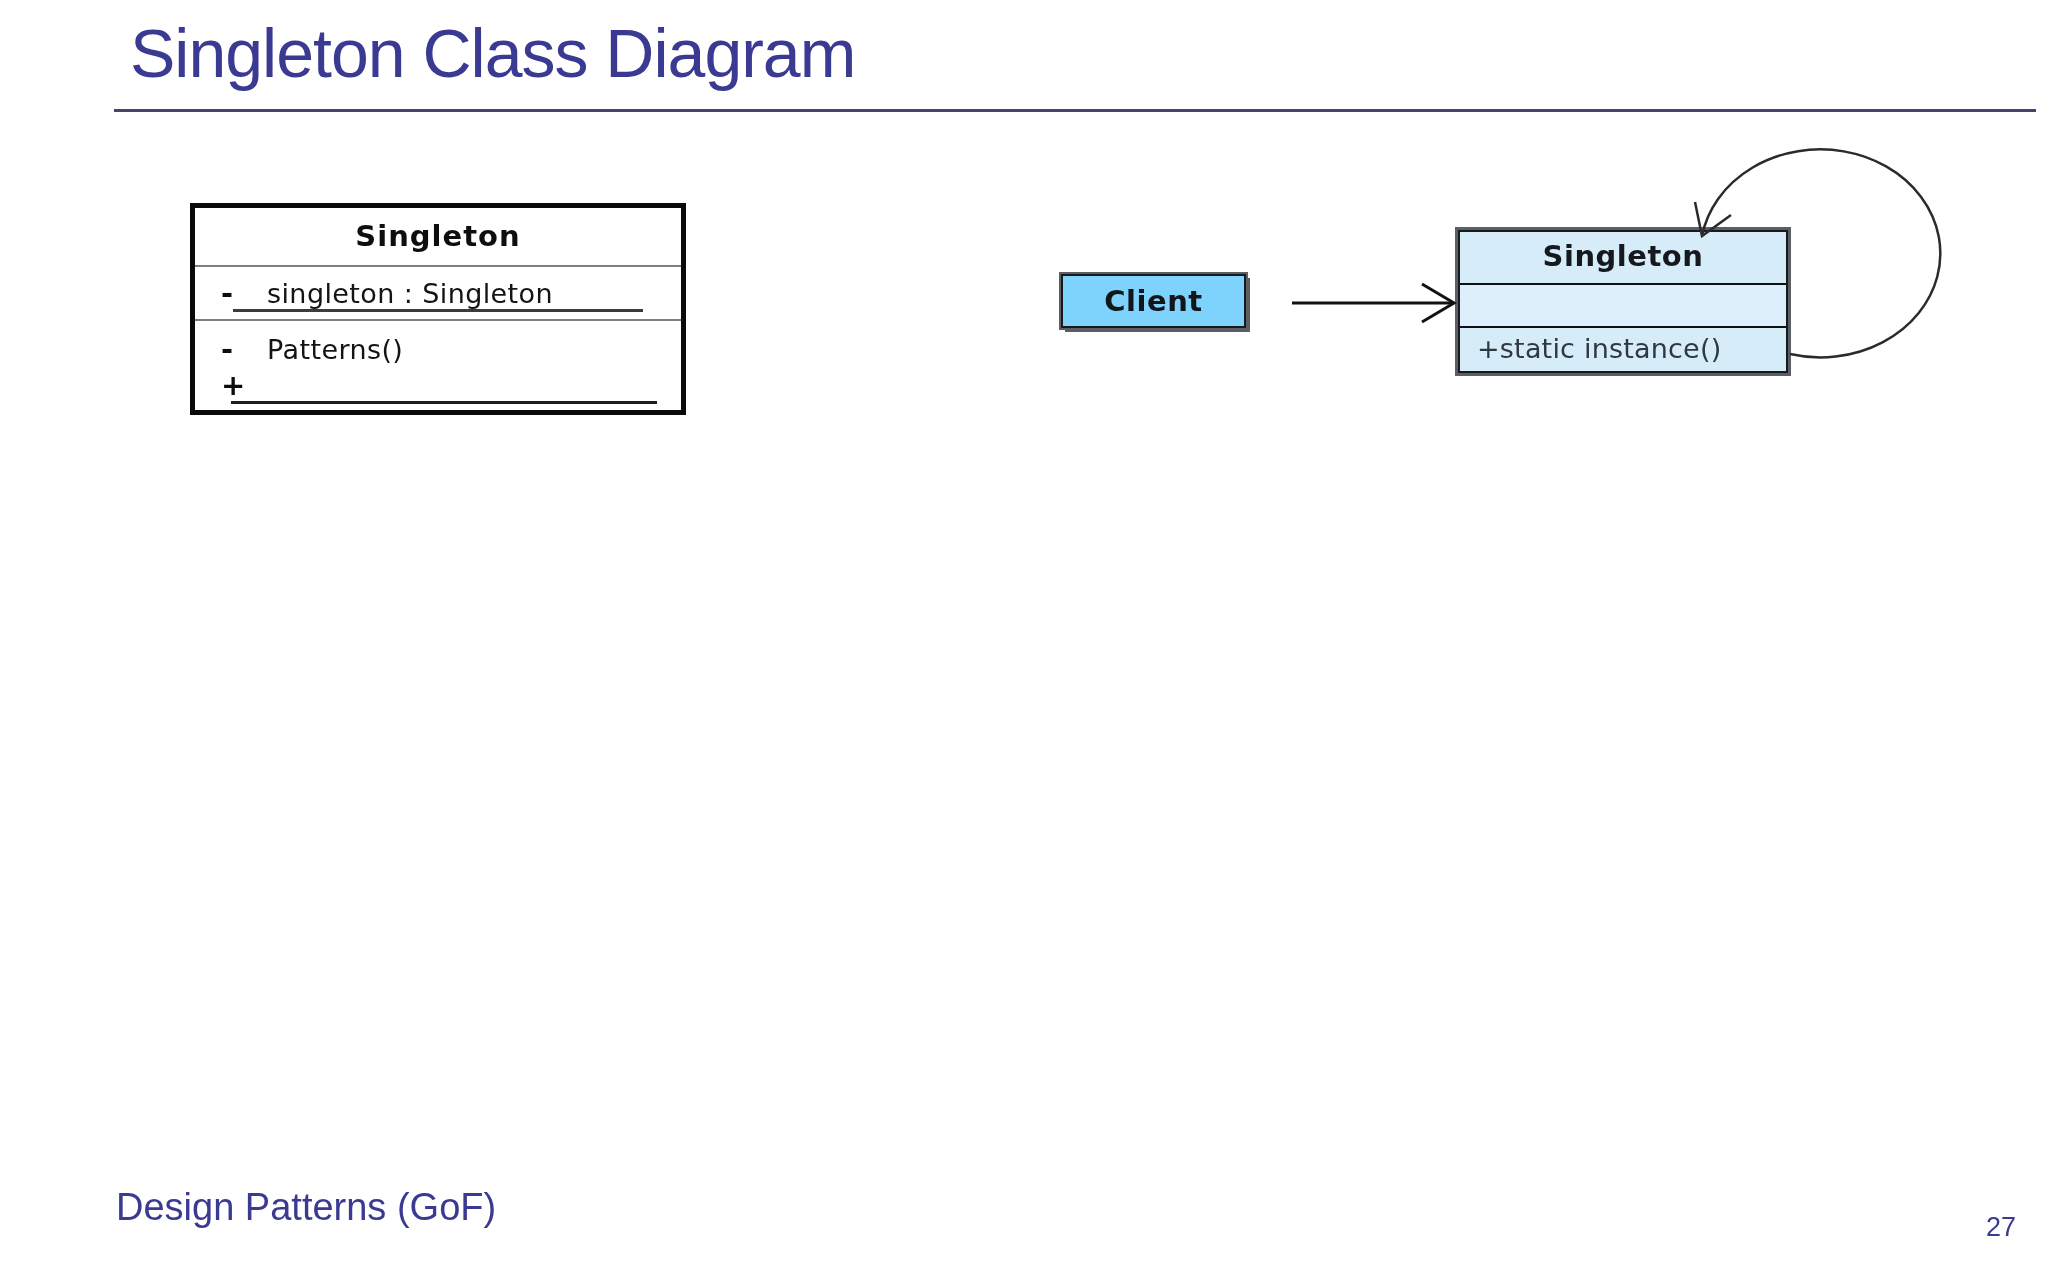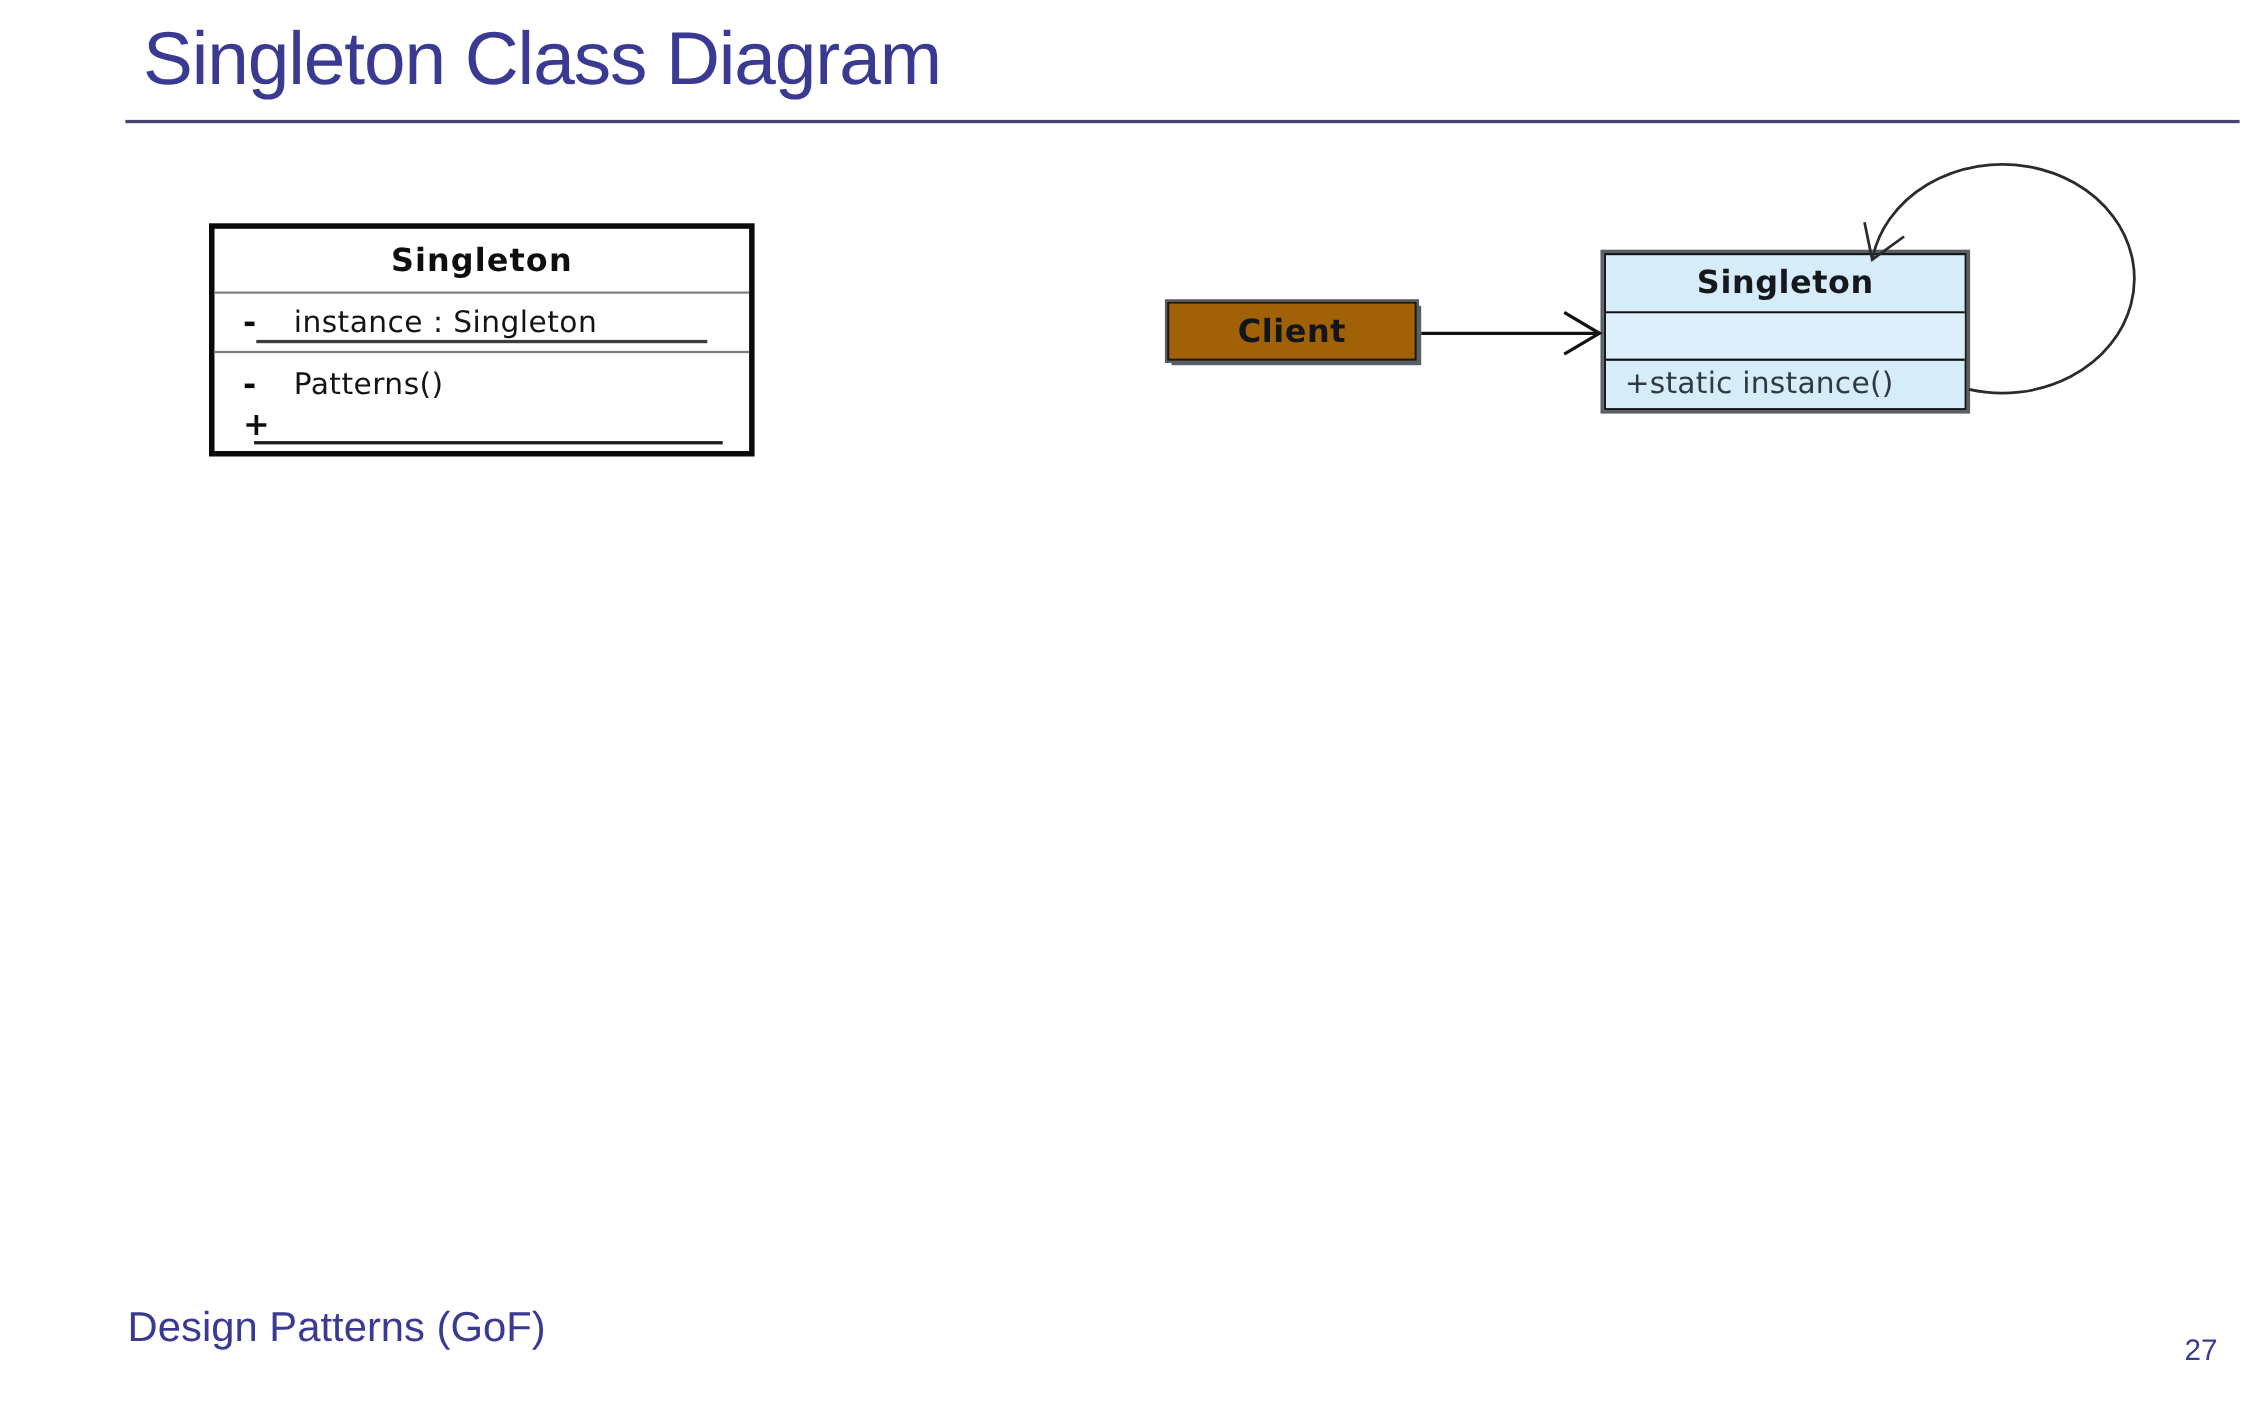--- a/index.html
+++ b/index.html
@@ -42,22 +42,22 @@
   .ud-row .marker { width:46px; font-weight:700; font-size:29px; color:#0c0c0c; }
   .row-attr { top:64px; }
   .row-op1  { top:120px; }
   .row-op2  { top:156px; }
   .static-ul { position:absolute; height:3px; background:#3c3c3c; }
   .u1 { left:38px; top:101px; width:410px; }
   .u2 { left:36px; top:193px; width:426px; background:#1d1d1d; }
 
   
   .client-box {
-    position:absolute; left:1013px; top:274px; width:227px; height:54px;
-    background:#a16207; border:2px solid #17191b;
+    position:absolute; left:1013px; top:274px; width:185px; height:54px;
+    background:#7dd3fc; border:2px solid #17191b;
     outline:2px solid #595f64; box-shadow:4px 4px 0 #595f64;
     text-align:center; line-height:50px;
     font-family:"DejaVu Sans", sans-serif; font-size:29px; font-weight:700;
     color:#121519; letter-spacing:0.5px;
   }
   .singleton-box {
     position:absolute; left:1410px; top:230px; width:330px; height:143px;
     background:#d7ecf9; border:2px solid #17191b;
     outline:3px solid #595f64; box-shadow:2px 2px 0 #595f64;
     font-family:"DejaVu Sans", sans-serif; display:flex; flex-direction:column;
@@ -93,21 +93,21 @@
 
   <h1 class="title">Singleton Class Diagram</h1>
   <div class="rule"></div>
 
   <div class="uml-detail">
     <div class="ud-header">Singleton</div>
     <div class="ud-sep s1"></div>
 
     <div class="ud-row row-attr">
       <span class="marker">-</span>
-      <span class="rtext">instance : Singleton</span>
+      <span class="rtext">singleton : Singleton</span>
     </div>
     <div class="static-ul u1"></div>
 
     <div class="ud-sep s2"></div>
 
     <div class="ud-row row-op1">
       <span class="marker">-</span>
       <span class="rtext">Patterns()</span>
     </div>
 

